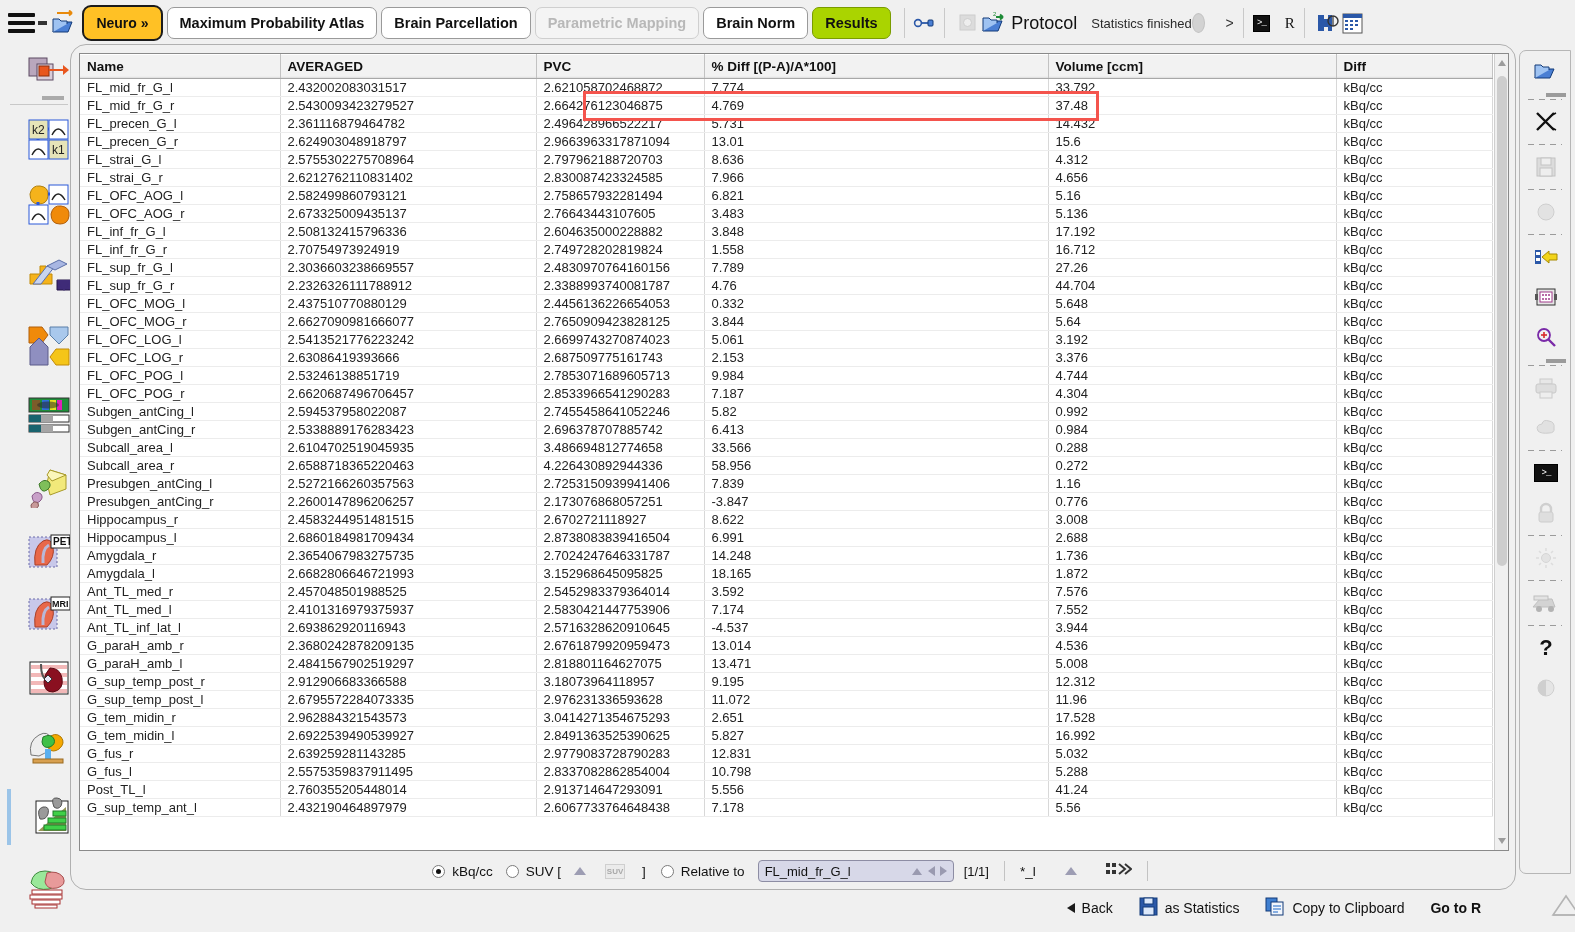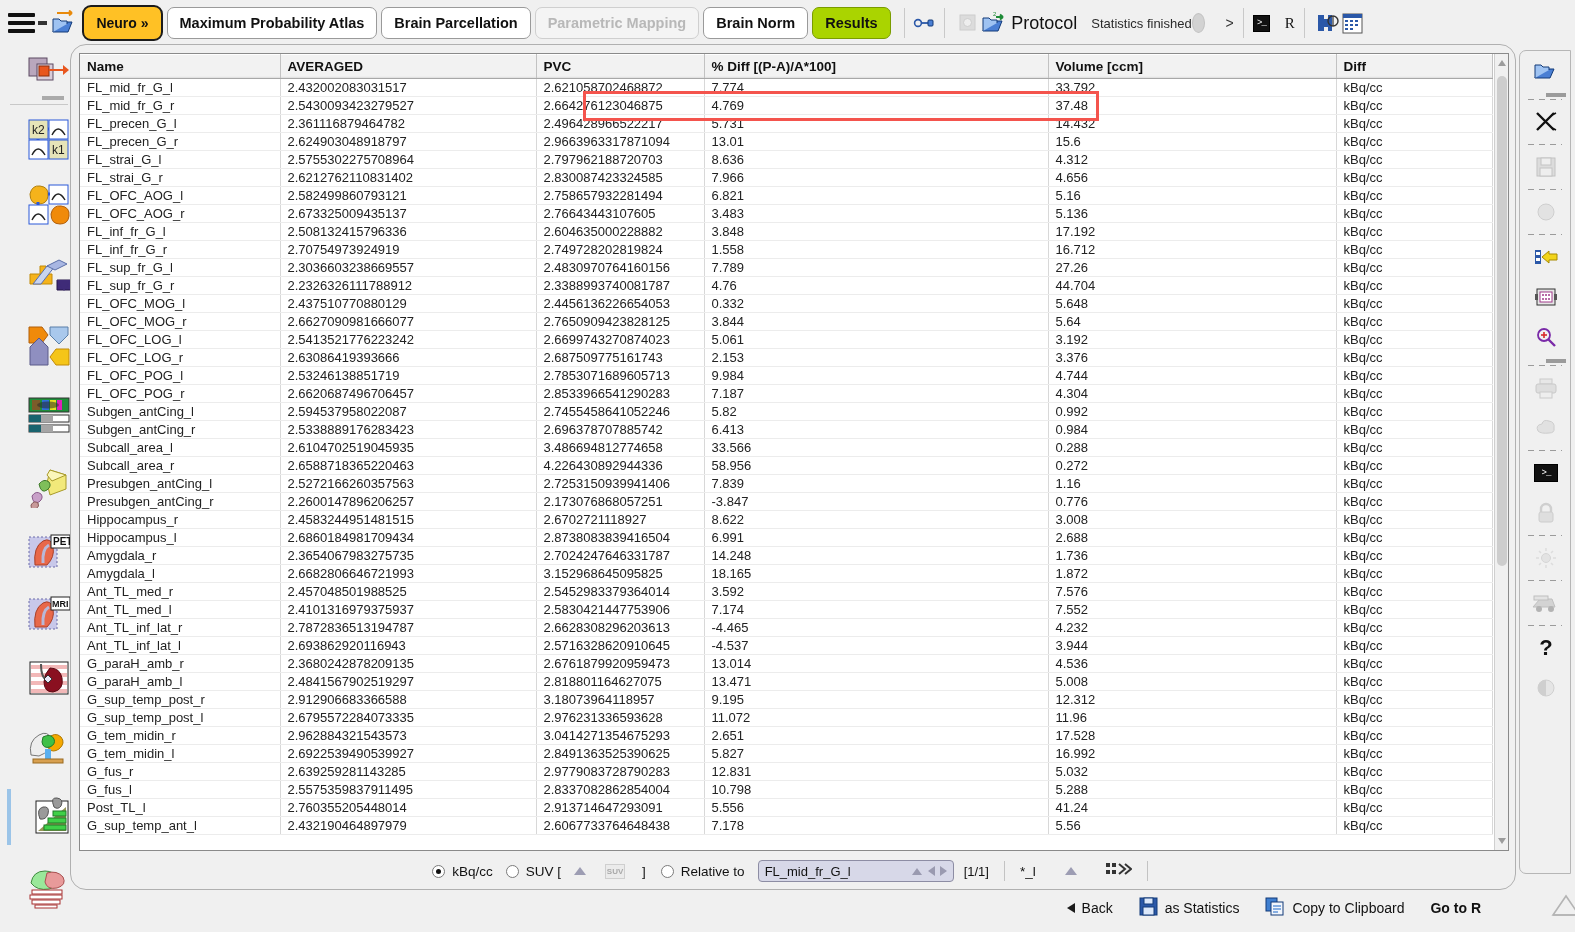--- a/index.html
+++ b/index.html
@@ -823,28 +823,20 @@
             <td>3.592</td>
             <td>7.576</td>
             <td>kBq/cc</td>
           </tr>
           <tr>
             <td>Ant_TL_med_l</td>
             <td>2.4101316979375937</td>
             <td>2.5830421447753906</td>
             <td>7.174</td>
             <td>7.552</td>
-            <td>kBq/cc</td>
-          </tr>
-          <tr>
-            <td>Ant_TL_inf_lat_r</td>
-            <td>2.7872836513194787</td>
-            <td>2.6628308296203613</td>
-            <td>-4.465</td>
-            <td>4.232</td>
             <td>kBq/cc</td>
           </tr>
           <tr>
             <td>Ant_TL_inf_lat_l</td>
             <td>2.693862920116943</td>
             <td>2.5716328620910645</td>
             <td>-4.537</td>
             <td>3.944</td>
             <td>kBq/cc</td>
           </tr>

